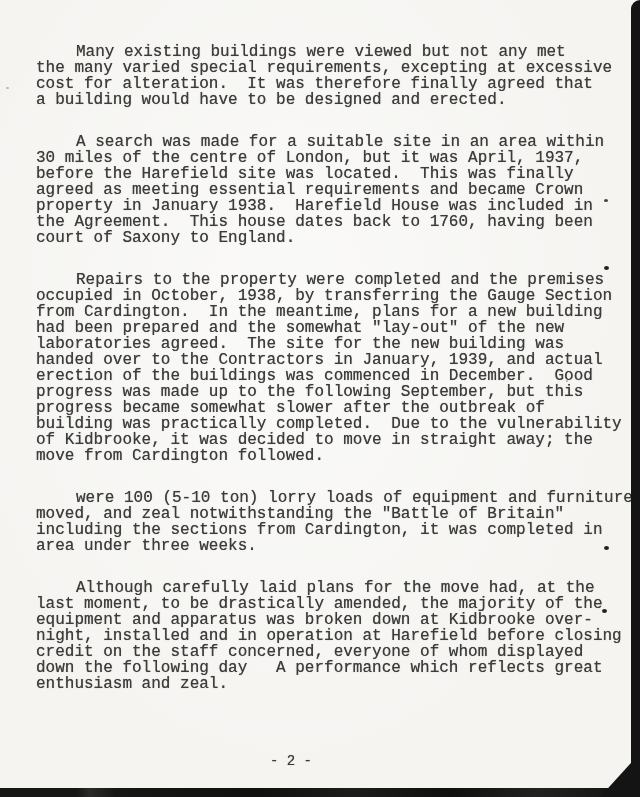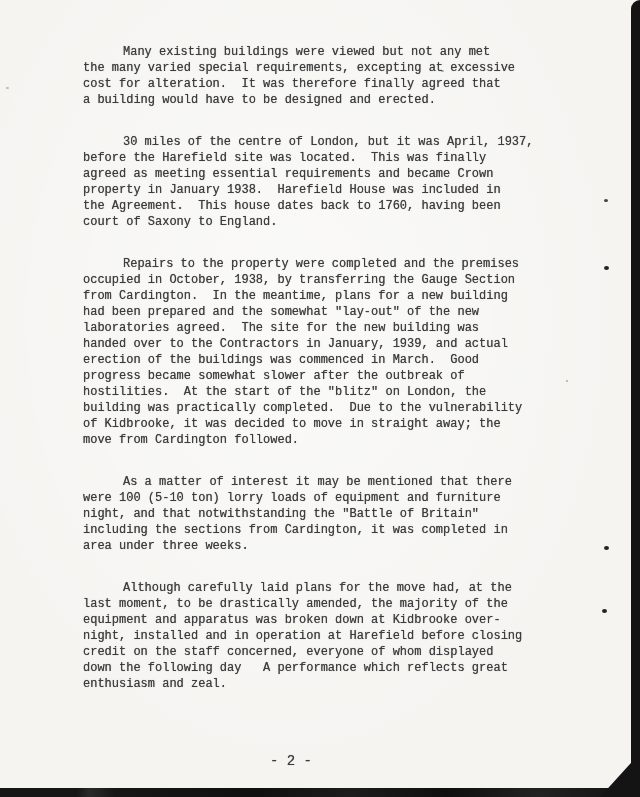--- a/index.html
+++ b/index.html
@@ -16,24 +16,23 @@
       #f5f4f1;
     overflow: hidden;
     font-family: "Liberation Mono", "DejaVu Sans Mono", monospace;
   }
   .text-block {
     position: absolute;
     left: 36px;
     top: 44px;
     width: 522px;
     color: #3c3c3c;
-    font-size: 12px;
+    font-size: 16px;
     line-height: 16px;
     text-shadow: 0 0 0.7px rgba(55,55,55,0.75);
-    margin-left: 47px;
   }
   .paragraph {
     margin: 0 0 26px 0;
   }
   .paragraph .line {
     white-space: pre;
     height: 16px;
   }
   .paragraph .line:first-child {
     padding-left: 40px;
@@ -97,45 +96,45 @@
 <div class="page">
 
   <div class="text-block">
     <div class="paragraph">
         <div class="line">Many existing buildings were viewed but not any met</div>
         <div class="line">the many varied special requirements, excepting at excessive</div>
         <div class="line">cost for alteration.  It was therefore finally agreed that</div>
         <div class="line">a building would have to be designed and erected.</div>
       </div>
     <div class="paragraph">
+        <div class="line">A search was made for a suitable site in an area within</div>
         <div class="line">30 miles of the centre of London, but it was April, 1937,</div>
         <div class="line">before the Harefield site was located.  This was finally</div>
         <div class="line">agreed as meeting essential requirements and became Crown</div>
         <div class="line">property in January 1938.  Harefield House was included in</div>
         <div class="line">the Agreement.  This house dates back to 1760, having been</div>
         <div class="line">court of Saxony to England.</div>
       </div>
     <div class="paragraph">
         <div class="line">Repairs to the property were completed and the premises</div>
         <div class="line">occupied in October, 1938, by transferring the Gauge Section</div>
         <div class="line">from Cardington.  In the meantime, plans for a new building</div>
         <div class="line">had been prepared and the somewhat "lay-out" of the new</div>
         <div class="line">laboratories agreed.  The site for the new building was</div>
         <div class="line">handed over to the Contractors in January, 1939, and actual</div>
-        <div class="line">erection of the buildings was commenced in March.  Good</div>
+        <div class="line">erection of the buildings was commenced in December.  Good</div>
+        <div class="line">progress was made up to the following September, but this</div>
         <div class="line">progress became somewhat slower after the outbreak of</div>
-        <div class="line">hostilities.  At the start of the "blitz" on London, the</div>
         <div class="line">building was practically completed.  Due to the vulnerability</div>
         <div class="line">of Kidbrooke, it was decided to move in straight away; the</div>
         <div class="line">move from Cardington followed.</div>
       </div>
     <div class="paragraph">
-        <div class="line">As a matter of interest it may be mentioned that there</div>
         <div class="line">were 100 (5-10 ton) lorry loads of equipment and furniture</div>
-        <div class="line">night, and that notwithstanding the "Battle of Britain"</div>
+        <div class="line">moved, and zeal notwithstanding the "Battle of Britain"</div>
         <div class="line">including the sections from Cardington, it was completed in</div>
         <div class="line">area under three weeks.</div>
       </div>
     <div class="paragraph">
         <div class="line">Although carefully laid plans for the move had, at the</div>
         <div class="line">last moment, to be drastically amended, the majority of the</div>
         <div class="line">equipment and apparatus was broken down at Kidbrooke over-</div>
         <div class="line">night, installed and in operation at Harefield before closing</div>
         <div class="line">credit on the staff concerned, everyone of whom displayed</div>
         <div class="line">down the following day   A performance which reflects great</div>

